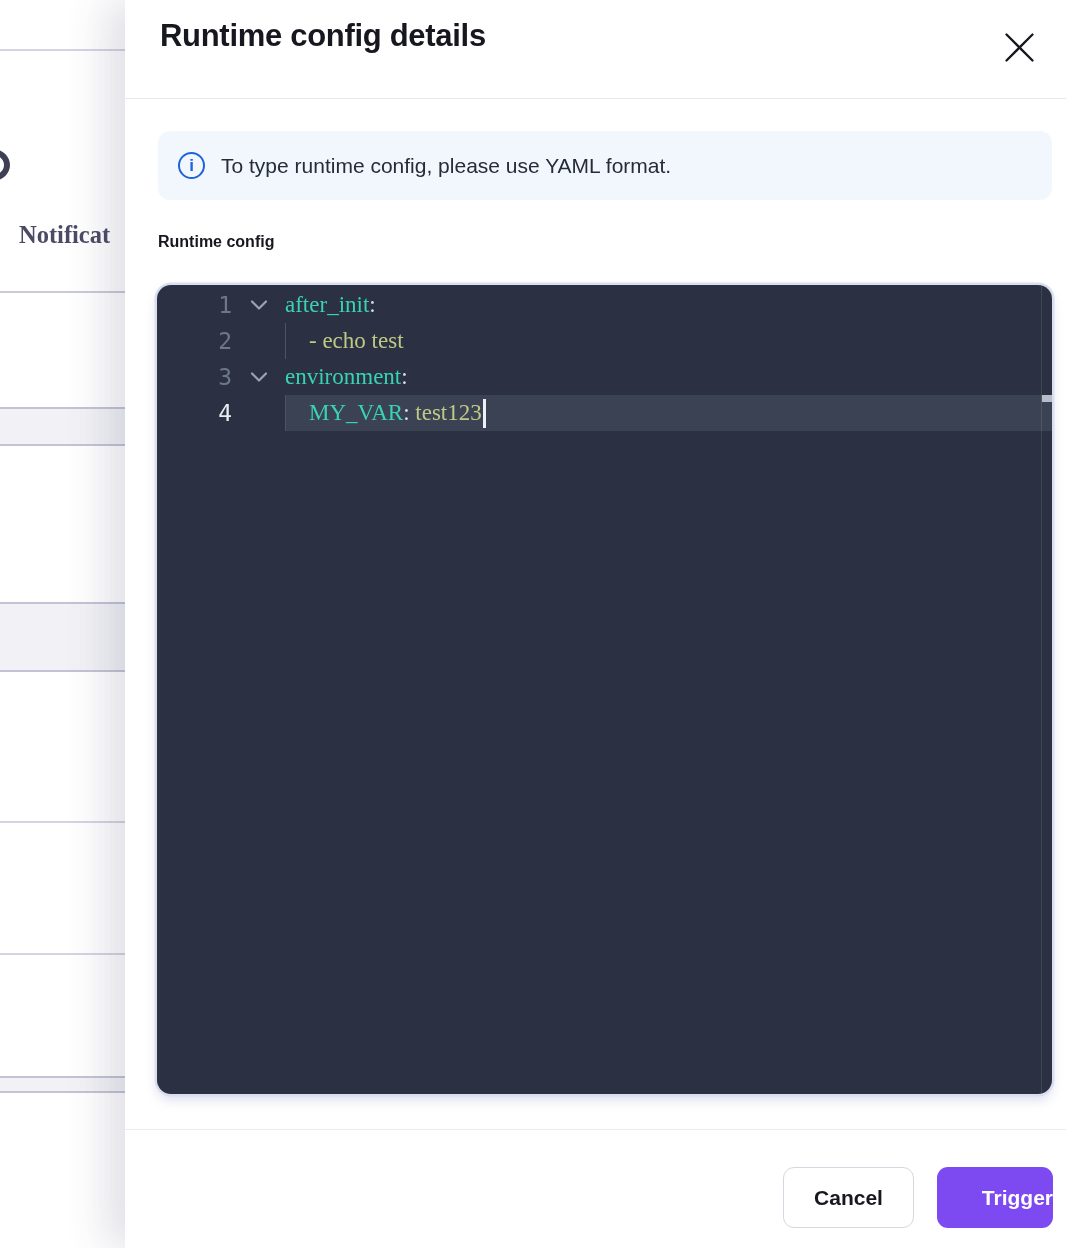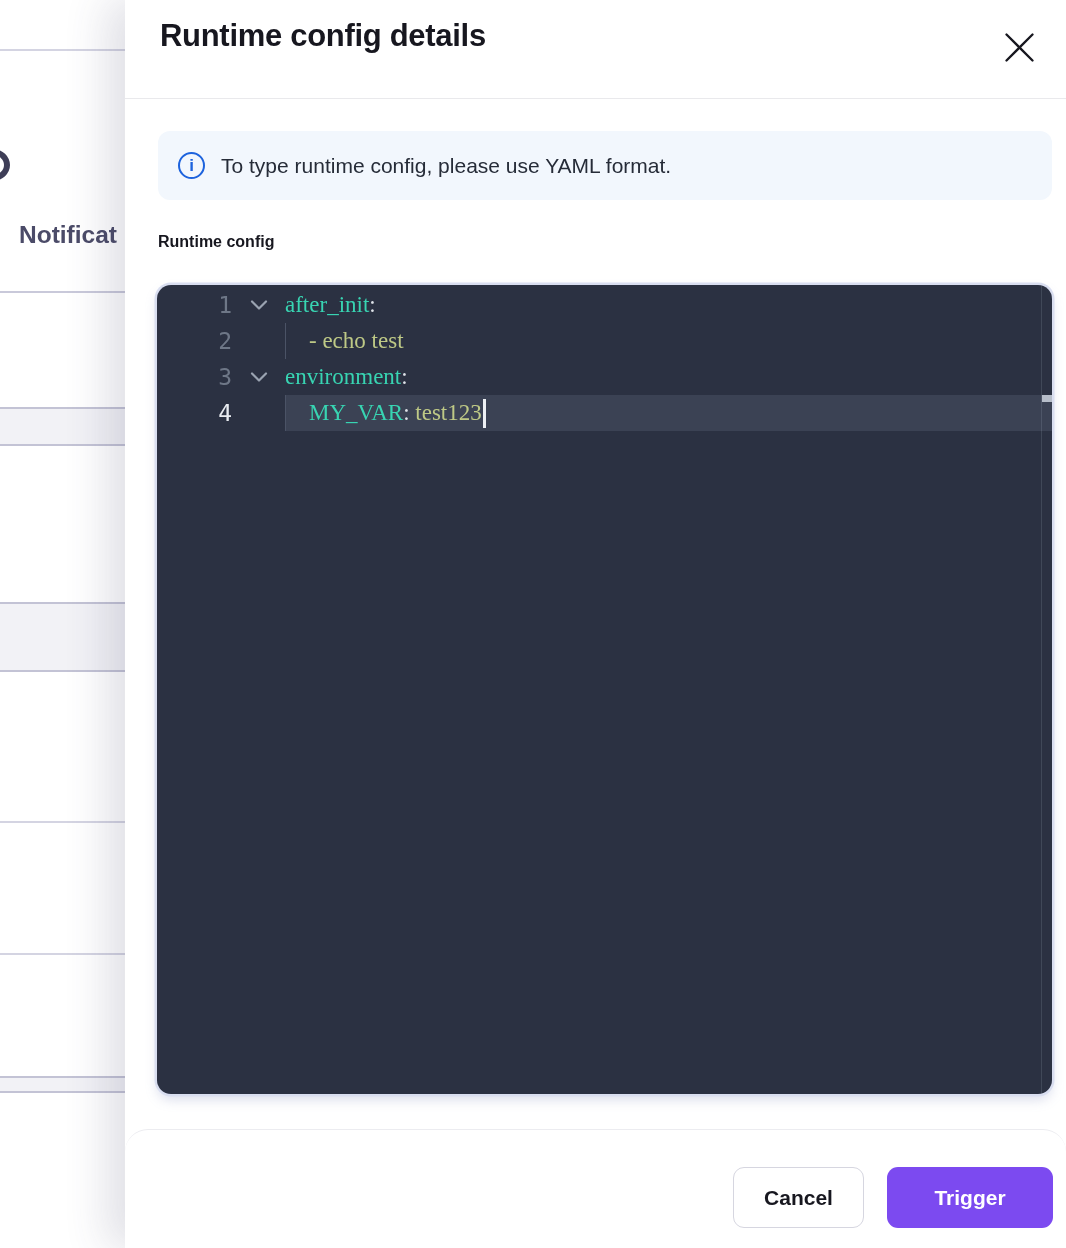--- a/index.html
+++ b/index.html
@@ -1,20 +1,20 @@
 <!DOCTYPE html>
 <html><head>
 <meta charset="utf-8">
 <style>
   * { margin:0; padding:0; box-sizing:border-box; }
   html,body { width:1066px; height:1248px; overflow:hidden; }
   body { font-family:"Liberation Sans", sans-serif; background:#fff; position:relative; }
 
   
-  .left-page { position:absolute; left:0; top:0; width:125px; height:1120px; background:#fff; overflow:hidden; }
+  .left-page { position:absolute; left:0; top:0; width:125px; height:1120px; background:#fff; overflow:hidden;font-family:Liberation Serif, serif; }
   .lp-divider { position:absolute; left:0; width:100%; height:2px; background:#c9c9da; }
   .lp-divider.thin { height:1.5px; background:#d4d4e2; }
   .lp-band { position:absolute; left:0; width:100%; background:#f2f2f6; border-top:2px solid #c3c3d5; border-bottom:2px solid #c3c3d5; }
   .lp-partial-letter { position:absolute; left:-24px; top:149px; width:34px; height:32px; border:6px solid #3e3e57; border-radius:50%; }
   .lp-tab { position:absolute; left:19px; top:221px; font-size:24.5px; font-weight:700; color:#4b4b68; white-space:nowrap; }
 
   
   .drawer { position:absolute; left:125px; top:0; width:941px; height:1248px; background:#fff;
             box-shadow:-18px 0 40px rgba(60,60,100,0.16); }
 
@@ -47,24 +47,24 @@
   .code.with-guide { border-left:1.5px solid #4b5366; }
   .tok { white-space:pre;font-family:Liberation Serif, serif; }
   .tok.key { color:#38d4b2; }
   .tok.punct { color:#dfe3e9; }
   .tok.val { color:#bec986; }
   .code-line.active .ln { color:#e8ebf0; }
   .cursor { display:inline-block; width:3px; height:29px; background:#edf0f4; margin-left:1px; vertical-align:middle; }
 
   
   .drawer-footer { position:absolute; left:0; bottom:0; width:100%; height:119px; border-top:1.5px solid #ececf0;
-                   display:flex; align-items:flex-start; justify-content:flex-end; padding:37px 13px 0 12px; gap:23px;border-radius:23px; }
+                   display:flex; align-items:flex-start; justify-content:flex-end; padding:37px 13px 0 12px; gap:23px; }
   .btn { height:61px; border-radius:11px; font-family:"Liberation Sans", sans-serif; font-size:21px; font-weight:800; cursor:pointer; }
   .btn-cancel { width:131px; background:#fff; color:#17171f; border:1.5px solid #d6d6e0; }
-  .btn-trigger { width:166px; background:#7c4af0; color:#fff; border:none; }
+  .btn-trigger { width:116px; background:#7c4af0; color:#fff; border:none;text-align:right; }
 </style>
 </head>
 <body>
 
 <div class="left-page">
   <div class="lp-divider thin" style="top:49px;"></div>
   <div class="lp-partial-letter"></div>
   <div class="lp-tab">Notificat</div>
   <div class="lp-divider" style="top:291px;"></div>
   <div class="lp-band" style="top:407px; height:39px;"></div>

